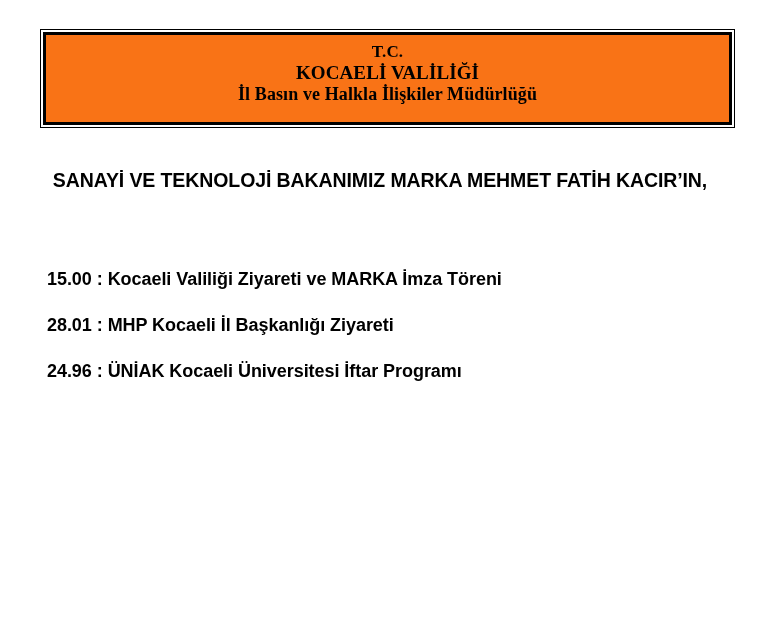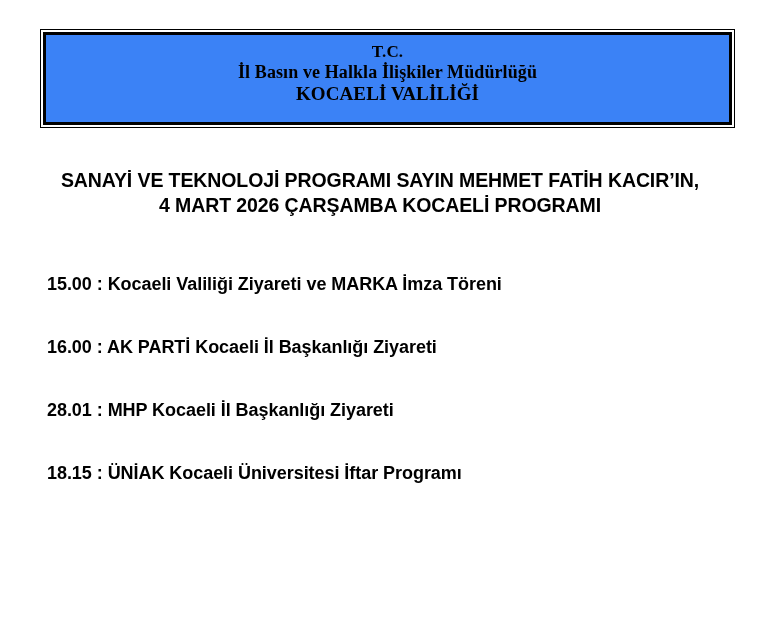--- a/index.html
+++ b/index.html
@@ -34,21 +34,21 @@
     box-sizing: border-box;
     border: 1px solid #000000;
     padding: 2px;
     background: #ffffff;
   }
   .letterhead-inner {
     width: 100%;
     height: 100%;
     box-sizing: border-box;
     border: 3px solid #000000;
-    background: #3b82f6;
+    background: #f97316;
     padding-top: 7px;
   }
   .letterhead-line {
     font-family: "Liberation Serif", serif;
     font-weight: bold;
     text-align: center;
     color: #000000;
     line-height: 1.16;
     letter-spacing: 0.1px;
   }
@@ -77,23 +77,22 @@
   
   .schedule {
     position: absolute;
     left: 47px;
     top: 256px;
     width: 690px;
   }
   .entry {
     height: 46px;
     display: flex;
-    align-items: flex-start;
+    align-items: center;
     white-space: nowrap;
-    margin-top: 17px;
   }
   .entry-text {
     font-family: "Liberation Sans", sans-serif;
     font-size: 18px;
     line-height: 22px;
     color: #000000;
     letter-spacing: -0.05px;
   }
   .entry.item .entry-text {
     font-weight: bold;
@@ -103,38 +102,34 @@
   }
 </style>
 </head>
 <body>
 
 <div class="page">
 
   <div class="letterhead">
     <div class="letterhead-inner">
       <div class="letterhead-line lh-1">T.C.</div>
+      <div class="letterhead-line lh-2">KOCAELİ VALİLİĞİ</div>
       <div class="letterhead-line lh-3">İl Basın ve Halkla İlişkiler Müdürlüğü</div>
-      <div class="letterhead-line lh-2">KOCAELİ VALİLİĞİ</div>
     </div>
   </div>
 
   <div class="doc-title">
-    <div class="doc-title-line">SANAYİ VE TEKNOLOJİ PROGRAMI SAYIN MEHMET FATİH KACIR’IN,</div>
-    <div class="doc-title-line">4 MART 2026 ÇARŞAMBA KOCAELİ PROGRAMI</div>
+    <div class="doc-title-line">SANAYİ VE TEKNOLOJİ BAKANIMIZ MARKA MEHMET FATİH KACIR’IN,</div>
   </div>
 
   <div class="schedule">
     <div class="entry item">
       <span class="entry-text">15.00 : Kocaeli Valiliği Ziyareti ve MARKA İmza Töreni</span>
     </div>
     <div class="entry item">
-      <span class="entry-text">16.00 : AK PARTİ Kocaeli İl Başkanlığı Ziyareti</span>
-    </div>
-    <div class="entry item">
       <span class="entry-text">28.01 : MHP Kocaeli İl Başkanlığı Ziyareti</span>
     </div>
     <div class="entry item">
-      <span class="entry-text">18.15 : ÜNİAK Kocaeli Üniversitesi İftar Programı</span>
+      <span class="entry-text">24.96 : ÜNİAK Kocaeli Üniversitesi İftar Programı</span>
     </div>
   </div>
 
 </div>
 
 </body></html>

